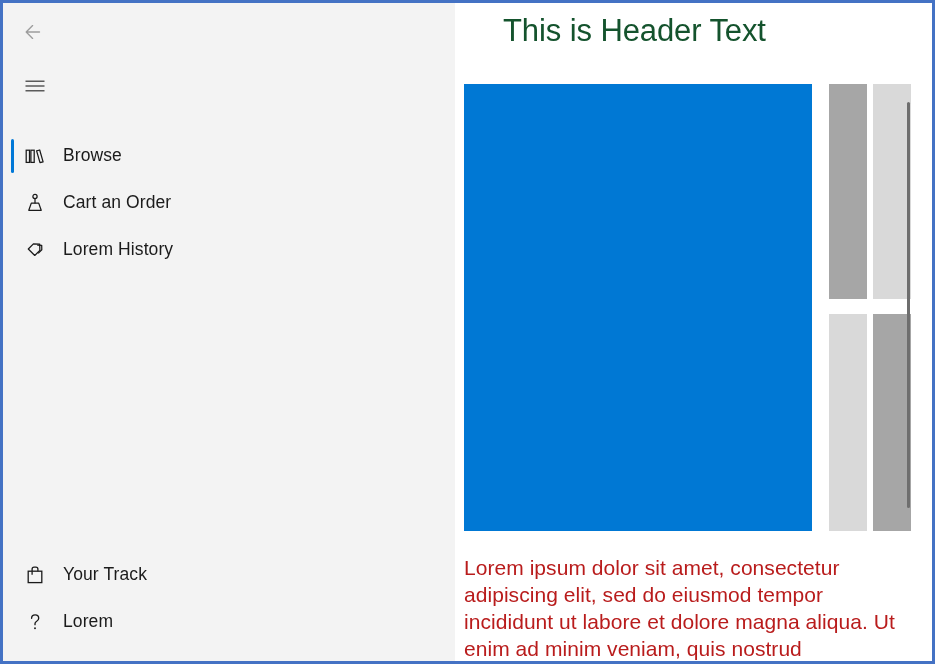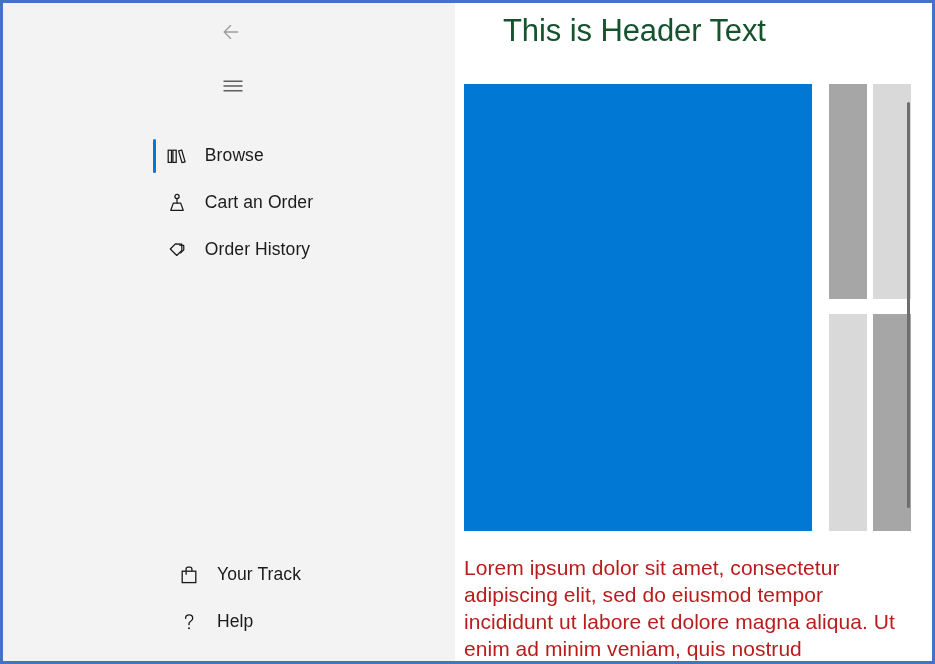--- a/index.html
+++ b/index.html
@@ -25,21 +25,20 @@
 
   
   #nav-pane {
     position: relative;
     width: 452px;
     height: 100%;
     background: #f3f3f3;
     flex: 0 0 452px;
     display: flex;
     flex-direction: column;
-    align-items: center;
   }
 
   .nav-button {
     width: 48px;
     height: 44px;
     margin-left: 8px;
     display: flex;
     align-items: center;
     justify-content: center;
     cursor: pointer;
@@ -203,21 +202,21 @@
       </div>
 
       <div class="nav-item">
 
         <span class="nav-icon">
           <svg width="24" height="24" viewBox="0 0 24 24" fill="none" aria-hidden="true">
             <path d="M10.4 5.9l6.3 0.15 0.15 6.3-5.1 5.1-6.45-6.45z" stroke="#1a1a1a" stroke-width="1.25" stroke-linejoin="round"></path>
             <path d="M14.2 7.2l4.5 0.1 0.1 4.5-3.6 3.6" stroke="#1a1a1a" stroke-width="1.25" stroke-linejoin="round"></path>
           </svg>
         </span>
-        <span class="nav-label">Order History</span>
+        <span class="nav-label">Lorem History</span>
       </div>
 
     </div>
 
     <div class="nav-spacer"></div>
 
     <div class="nav-list-bottom">
 
 
       <div class="nav-item">
@@ -233,21 +232,21 @@
       </div>
 
       <div class="nav-item">
 
         <span class="nav-icon">
           <svg width="24" height="24" viewBox="0 0 24 24" fill="none" aria-hidden="true">
             <path d="M8.6 8.3c0-2 1.6-3.4 3.6-3.4s3.5 1.4 3.5 3.3c0 1.7-1 2.5-2.3 3.3-1 0.65-1.4 1.25-1.4 2.3v0.85" stroke="#1a1a1a" stroke-width="1.35" stroke-linecap="round" stroke-linejoin="round"></path>
             <circle cx="12" cy="18.2" r="0.95" fill="#1a1a1a"></circle>
           </svg>
         </span>
-        <span class="nav-label">Help</span>
+        <span class="nav-label">Lorem</span>
       </div>
 
     </div>
 
   </nav>
 
   <main id="content-pane">
 
     <h1 id="page-title">This is Header Text</h1>
 

